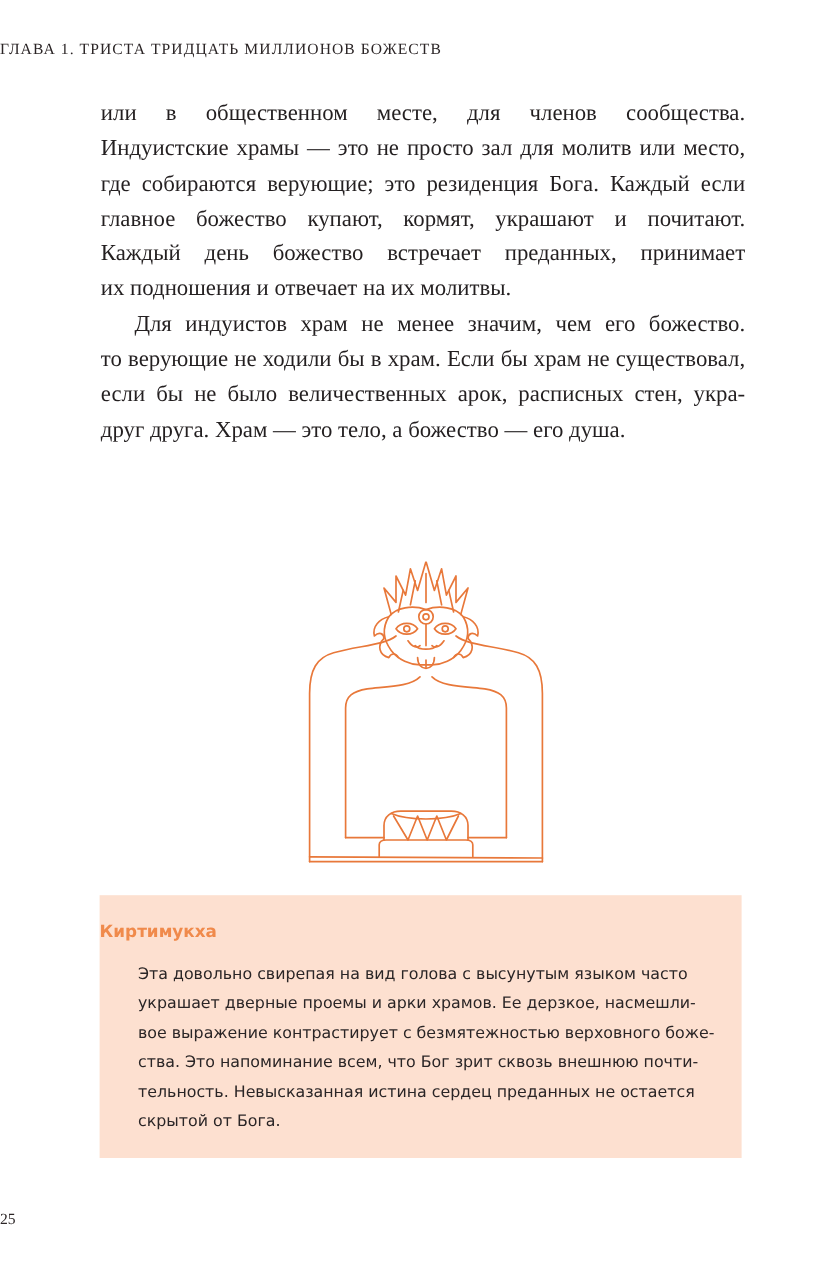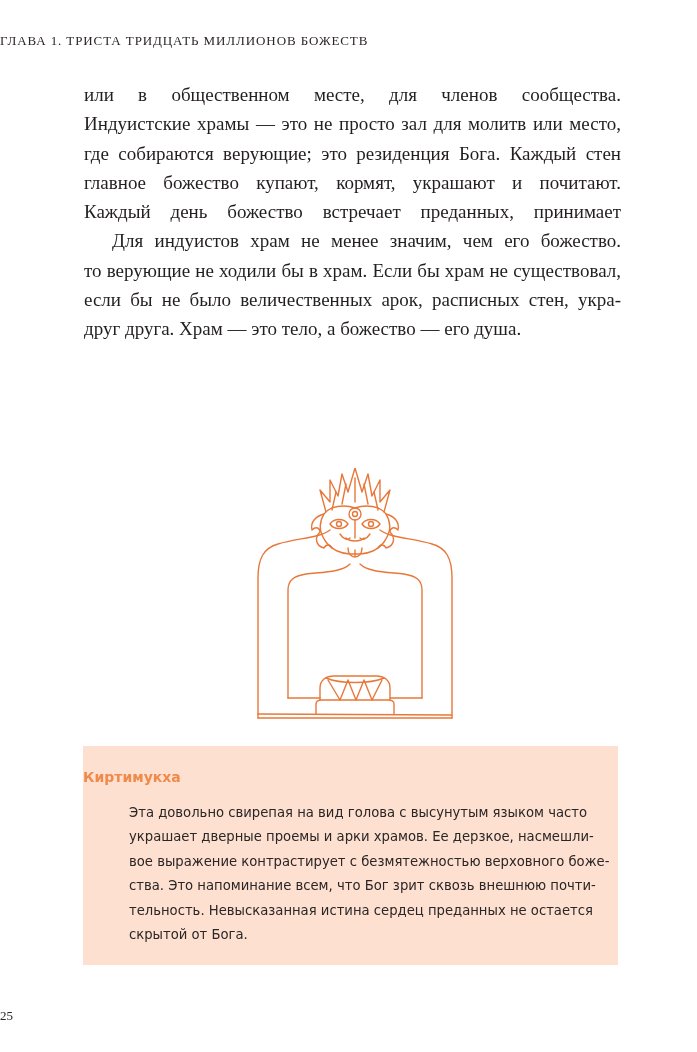--- a/index.html
+++ b/index.html
@@ -69,21 +69,21 @@
       left: 0;
       width: 535px;
       text-align: left;
       font-family: "DejaVu Sans", "Liberation Sans", sans-serif;
       font-weight: bold;
       font-size: 14px;
       color: #f08a4b;
     }
     .sidebar-body {
       position: absolute;
-      left: 46px;
+      left: 32px;
       top: 55px;
       width: 480px;
       font-family: "DejaVu Sans", "Liberation Sans", sans-serif;
       font-size: 13.2px;
       line-height: 24.4px;
       color: #2a2526;
     }
     .sidebar-body .line {
       display: block;
       white-space: nowrap;
@@ -101,23 +101,24 @@
   </style>
 </head>
 <body>
 
 <div class="running-head">ГЛАВА 1. ТРИСТА ТРИДЦАТЬ МИЛЛИОНОВ БОЖЕСТВ</div>
 
 <div class="body-text">
   <div>
     <span class="line">или в общественном месте, для членов сообщества.</span>
     <span class="line">Индуистские храмы — это не просто зал для молитв или место,</span>
-    <span class="line">где собираются верующие; это резиденция Бога. Каждый стен</span>
+    <span class="line">где собираются верующие; это резиденция Бога. Каждый если</span>
     <span class="line">главное божество купают, кормят, украшают и почитают.</span>
     <span class="line">Каждый день божество встречает преданных, принимает</span>
+    <span class="line last">их подношения и отвечает на их молитвы.</span>
   </div>
   <div>
     <span class="line indent">Для индуистов храм не менее значим, чем его божество.</span>
     <span class="line">то верующие не ходили бы в храм. Если бы храм не существовал,</span>
     <span class="line">если бы не было величественных арок, расписных стен, укра-</span>
     <span class="line last">друг друга. Храм — это тело, а божество — его душа.</span>
   </div>
 </div>
 
 <div class="illustration">

